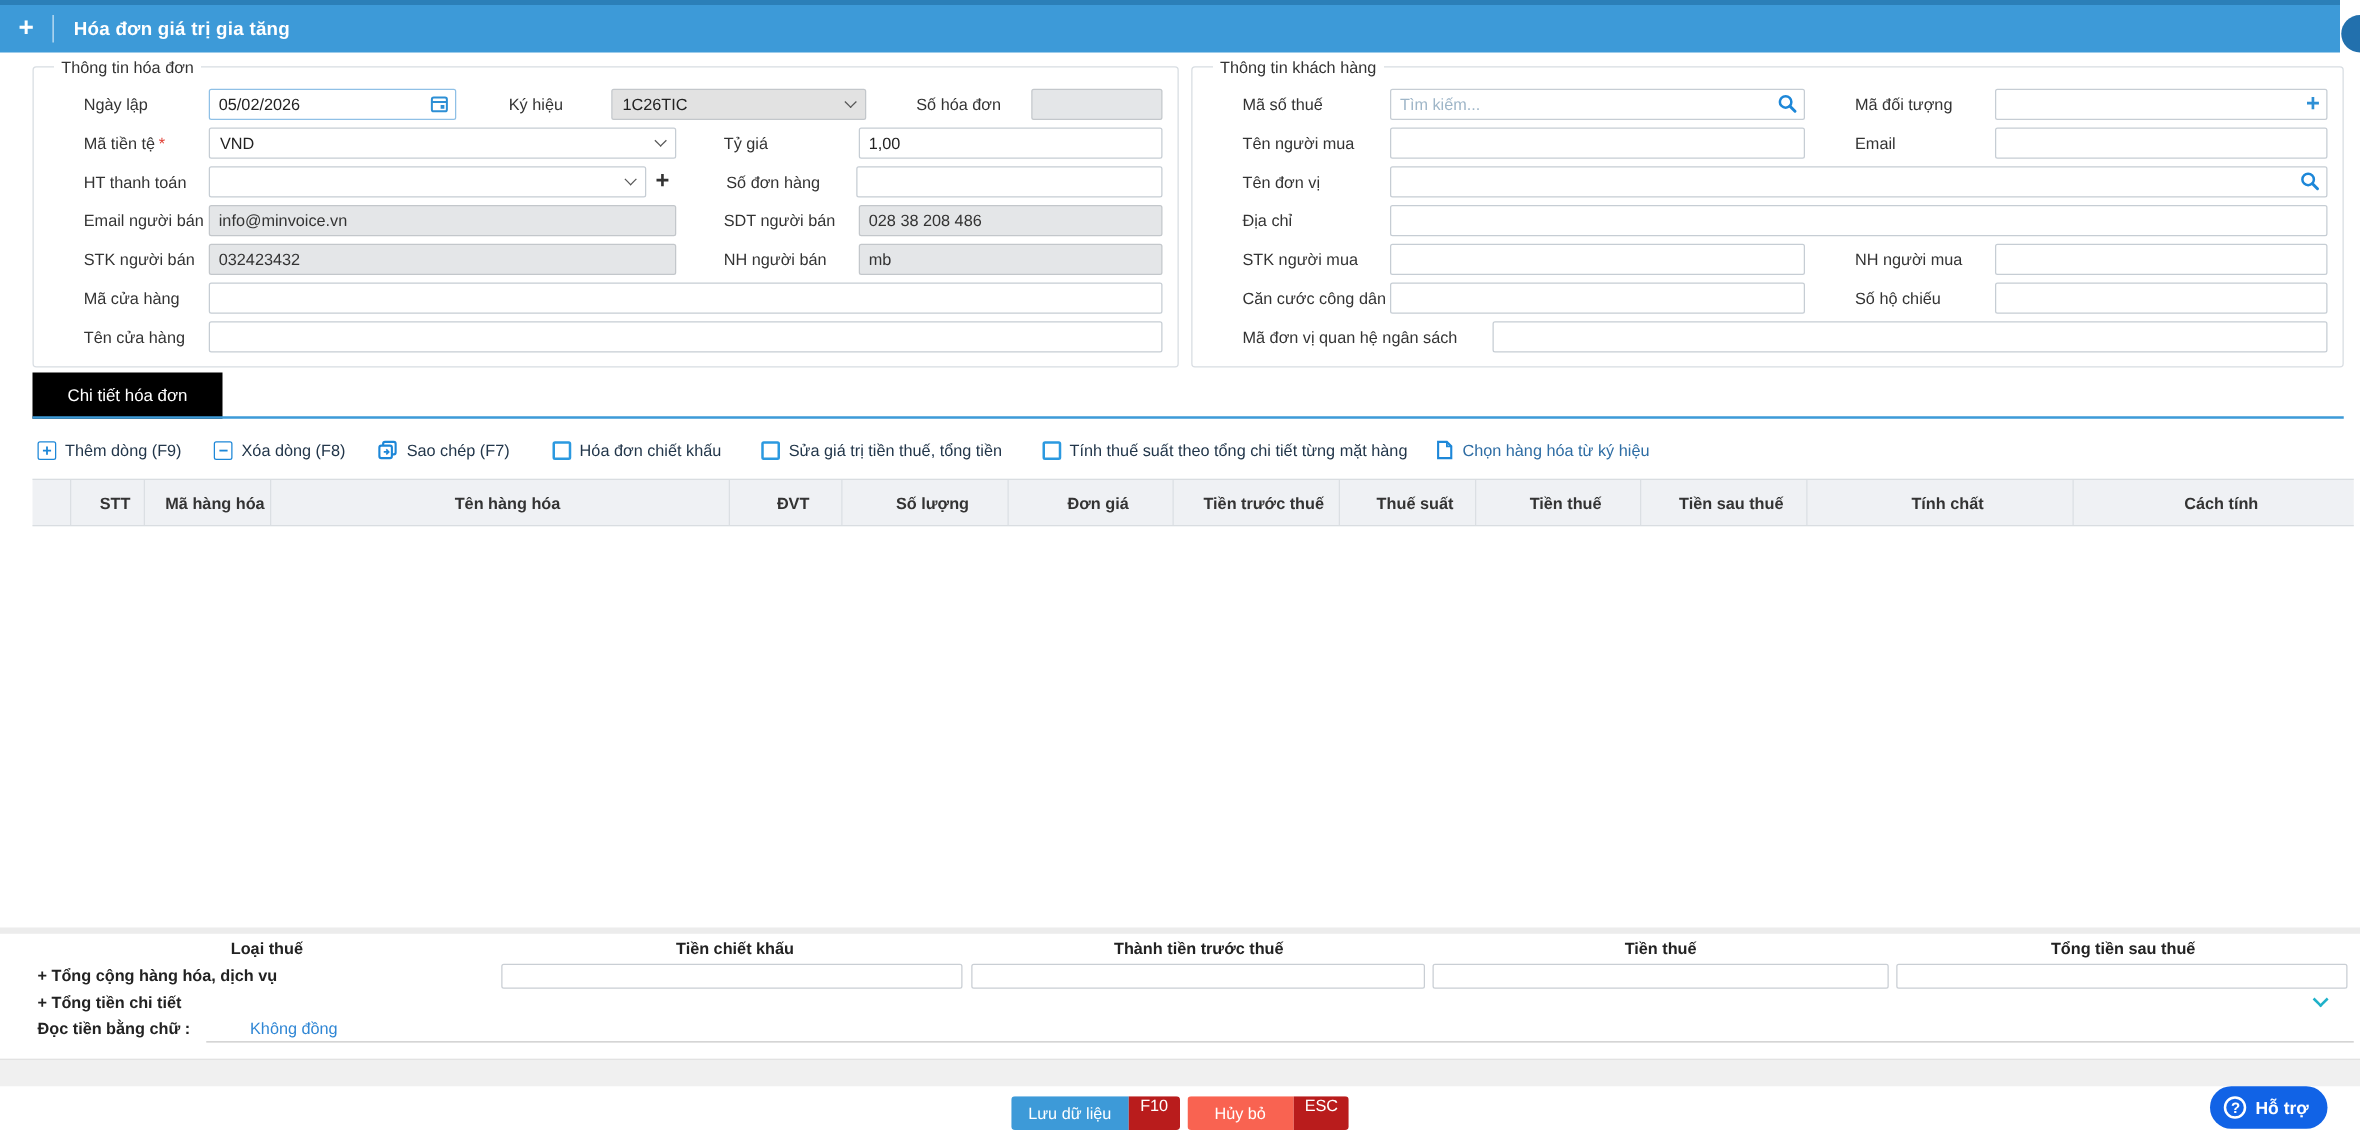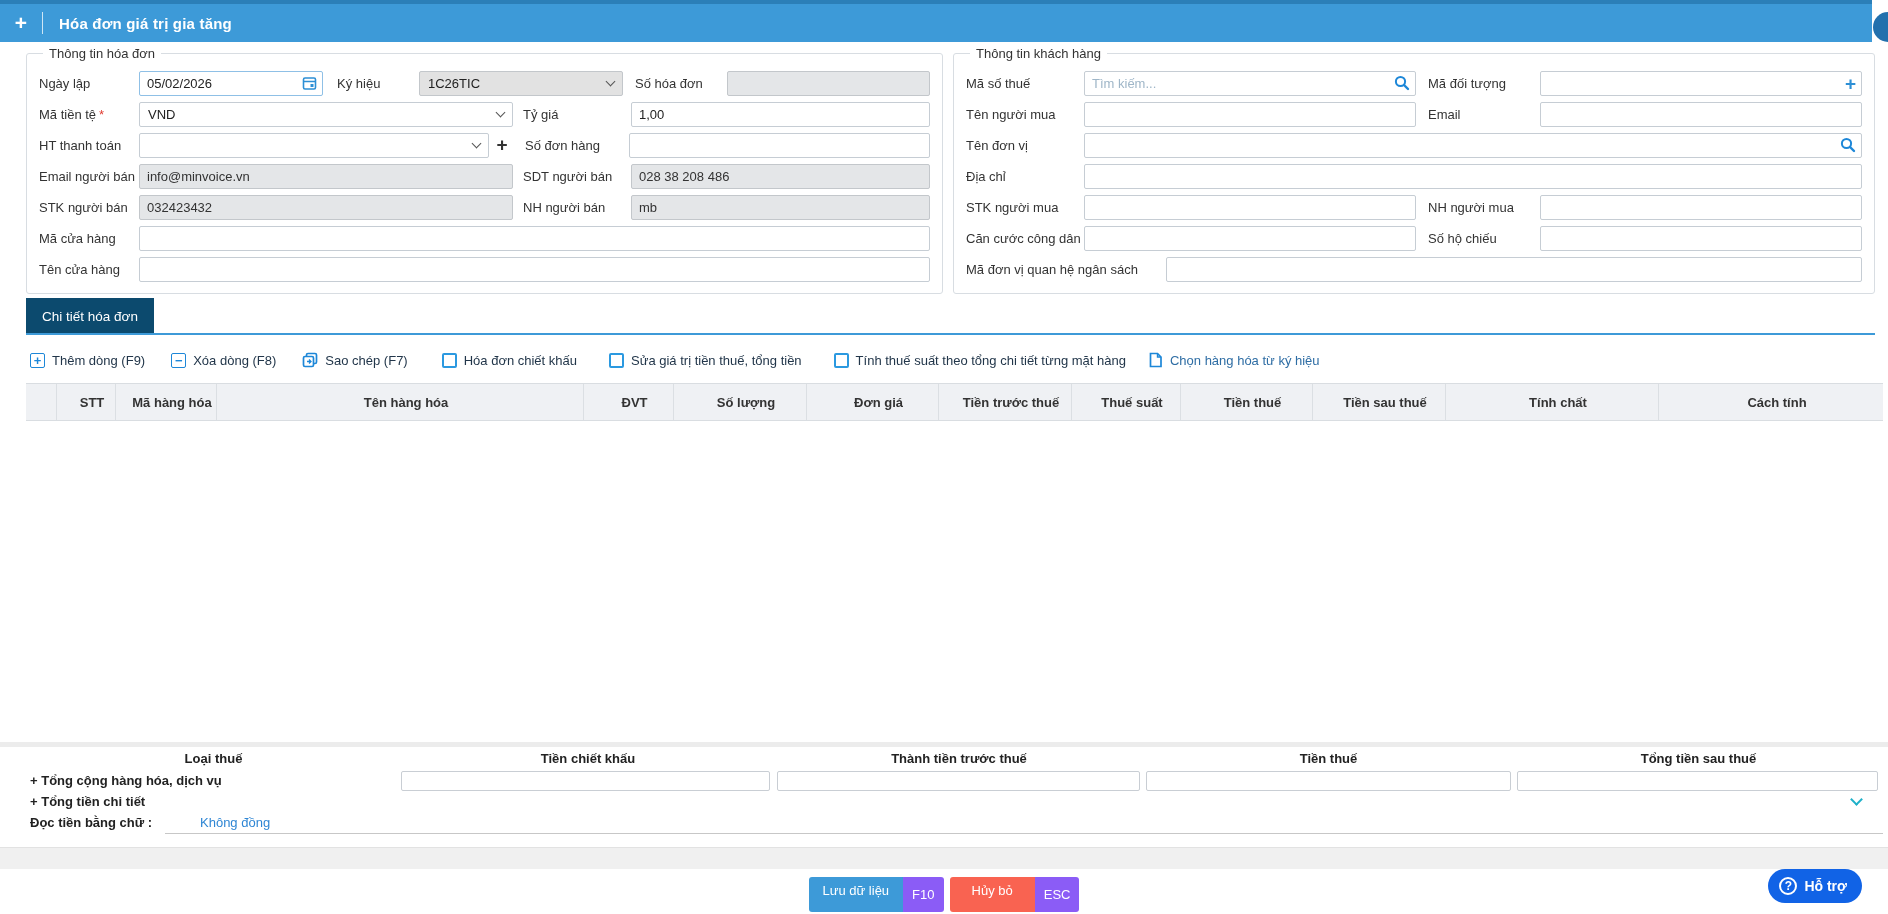--- a/index.html
+++ b/index.html
@@ -17,57 +17,57 @@
   .tb-title { font-size:15px; font-weight:bold; letter-spacing:.2px; }
   .edge-fab { position:absolute; right:0; top:12px; width:15px; height:30px;
     background:#2270ad; border-radius:15px 0 0 15px; }
   
   fieldset { position:absolute; top:46px; margin:0; padding:4px 12px 0 12px;
     border:1px solid #d8dde2; border-radius:3px; background:#fff; }
   fieldset legend { font-size:13px; color:#333; padding:0 6px; margin-left:4px; }
   .panel-left  { left:26px;  width:917px; height:248px; }
   .panel-right { left:953px; width:922px; height:248px; }
   .frow { display:flex; align-items:center; height:26px; margin-top:5px; }
-  .lbl { font-size:13px; color:#333; flex-shrink:0; }
+  .lbl { font-size:13px; color:#333; flex-shrink:0;margin-left:28px; }
   .req { color:#e03c31; margin-left:3px; }
   .inp { height:25px; border:1px solid #c6cdd4; border-radius:2px; font-size:13px;
     padding:0 7px; outline:none; color:#222; background:#fff; font-family:inherit; width:100%; }
   .inp::placeholder { color:#9fb6c8; }
   .inp.gray { background:#e4e6e8; border-color:#c3c7cb; color:#333; }
   .selectbox { display:flex; align-items:center; justify-content:space-between;
     border:1px solid #c6cdd4; border-radius:2px; height:25px; padding:0 8px;
     background:#fff; cursor:pointer; flex-shrink:0; }
   .selectbox.gray { background:#e2e2e2; border-color:#c3c7cb; }
   .caret { width:7px; height:7px; border-right:1.5px solid #555; border-bottom:1.5px solid #555;
     transform:rotate(45deg); margin-top:-4px; margin-left:8px; flex-shrink:0; }
   .inputwrap { position:relative; }
   .inputwrap .inp { padding-right:28px; }
   .icon-right { position:absolute; right:6px; top:50%; transform:translateY(-50%); cursor:pointer;
     display:flex; align-items:center; }
   .plus-blue { color:#2d8fd5; font-size:19px; font-weight:bold; line-height:1; }
   .plus-dark { color:#333; font-size:19px; font-weight:bold; width:26px; text-align:center; cursor:pointer; flex-shrink:0; }
   
   .l-lbl1 { width:100px; }
-  .w-date { width:184px; }
+  .w-date { width:198px; }
   .l-lbl-kh { width:96px; padding-left:14px; }
   .w-kh { width:204px; }
   .l-lbl-shd { width:104px; padding-left:12px; }
   .w-f1 { width:374px; }
   .w-ht { width:350px; }
   .l-lbl2 { width:118px; padding-left:10px; }
   .l-lbl2b { width:114px; padding-left:10px; }
   .flex1 { flex:1; min-width:0; }
   
   .r-lbl1 { width:118px; }
   .r-lbl-long { width:200px; }
   .w-r1 { width:332px; }
   .r-lbl2 { width:124px; padding-left:12px; }
   
-  .tab-detail { position:absolute; left:26px; top:298px; width:128px; height:37px;
-    background:#0c4a6e; color:#fff; font-size:13.5px; display:flex; align-items:center;
+  .tab-detail { position:absolute; left:26px; top:298px; width:152px; height:37px;
+    background:#000000; color:#fff; font-size:13.5px; display:flex; align-items:center;
     justify-content:center; cursor:pointer; }
   .tab-underline { position:absolute; left:26px; top:333px; width:1849px; height:2px; background:#3d9ad8; }
   
   .toolbar { position:absolute; left:30px; top:346px; height:28px; display:flex; align-items:center; }
   .tbi { display:flex; align-items:center; margin-right:26px; cursor:pointer; color:#22364a; }
   .tbi .txt { margin-left:7px; }
   .tbi.link { color:#2e6da4; }
   .sq-ico { width:15px; height:15px; border:1px solid #1d87d8; border-radius:2px; color:#1d87d8;
     display:flex; align-items:center; justify-content:center; font-size:13px; font-weight:bold;
     line-height:1; background:#fff; }
@@ -96,21 +96,21 @@
   .in-words-val { position:absolute; left:200px; top:815px; color:#2f86d4; }
   .in-words-line { position:absolute; left:165px; top:833px; width:1718px; height:1px; background:#c7c7c7; }
   
   .gray-band { position:absolute; left:0; top:847px; width:1888px; height:22px; background:#f0f0f0;
     border-top:1px solid #e2e2e2; }
   .btn-row { position:absolute; left:0; top:877px; width:1888px; display:flex; justify-content:center; gap:6px; }
   .btn { display:flex; cursor:pointer; border-radius:3px; overflow:hidden; }
   .btn .main { color:#fff; font-size:13px; padding:6px 14px; }
   .btn-save .main { background:#3d9ad8; }
   .btn-cancel .main { background:#f96351; padding:6px 22px; }
-  .btn .key { background:#8b5cf6; color:#fff; font-size:13px; padding:10px 9px; }
+  .btn .key { background:#b91c1c; color:#fff; font-size:13px; padding:0 9px; }
   .btn-help { position:absolute; right:26px; top:869px; height:34px; background:#1163e6; color:#fff;
     border-radius:17px; display:flex; align-items:center; padding:0 15px 0 11px; font-size:14px;
     font-weight:bold; cursor:pointer; }
   .q-circle { width:18px; height:18px; border:2px solid #fff; border-radius:50%; display:flex;
     align-items:center; justify-content:center; font-size:12px; font-weight:bold; margin-right:7px; }
   svg { display:block; }
 </style>
 </head>
 <body>
 

